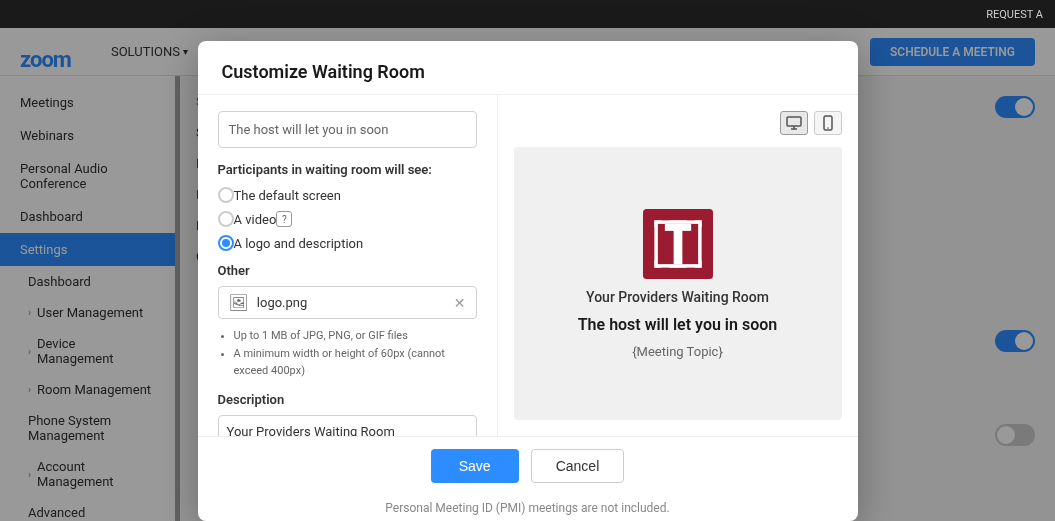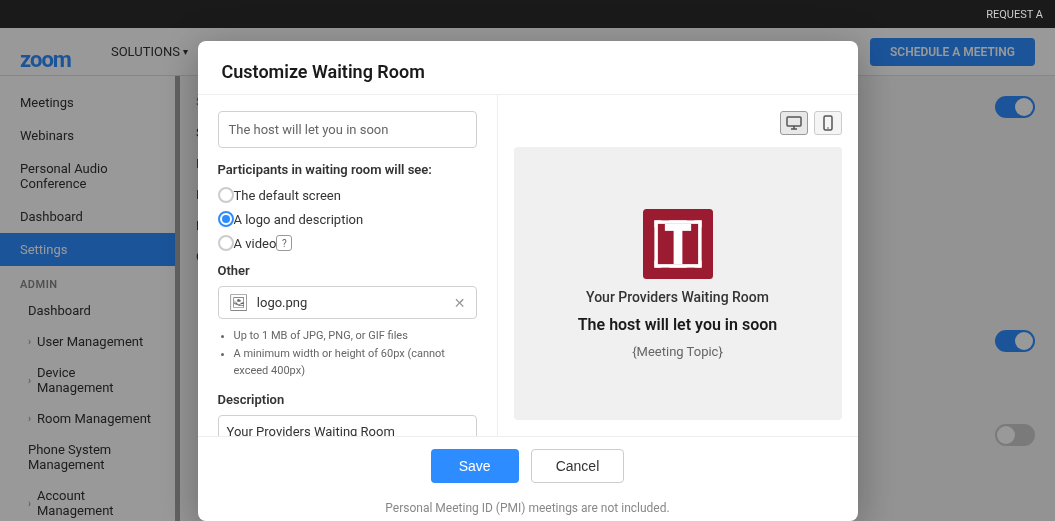--- a/index.html
+++ b/index.html
@@ -461,21 +461,20 @@
 
   <div class="content-area">
 
     <div class="sidebar">
       <div class="sidebar-item">Meetings</div>
       <div class="sidebar-item">Webinars</div>
       <div class="sidebar-item">Personal Audio Conference</div>
       <div class="sidebar-item">Dashboard</div>
       <div class="sidebar-item active">Settings</div>
 
-      <div class="sidebar-section-title">ADMIN</div>
       <div class="sidebar-group-item">
         <span>Dashboard</span>
       </div>
       <div class="sidebar-group-item">
         <span class="chevron">›</span>
         <span>User Management</span>
       </div>
       <div class="sidebar-group-item">
         <span class="chevron">›</span>
         <span>Device Management</span>
@@ -545,27 +544,27 @@
         
         <div class="participants-label">Participants in waiting room will see:</div>
 
         
         <div class="radio-group">
           <div class="radio-item">
             <div class="radio-circle"></div>
             <span>The default screen</span>
           </div>
           <div class="radio-item">
-            <div class="radio-circle selected"></div>
-            <span>A logo and description</span>
-          </div>
-          <div class="radio-item">
             <div class="radio-circle"></div>
             <span>A video</span>
             <span class="help-icon">?</span>
+          </div>
+          <div class="radio-item">
+            <div class="radio-circle selected"></div>
+            <span>A logo and description</span>
           </div>
         </div>
 
         
         <div class="section-label">Other</div>
         <div class="file-input-row">
           <span class="file-icon">🖼</span>
           <span class="file-name">logo.png</span>
           <span class="file-clear">✕</span>
         </div>

